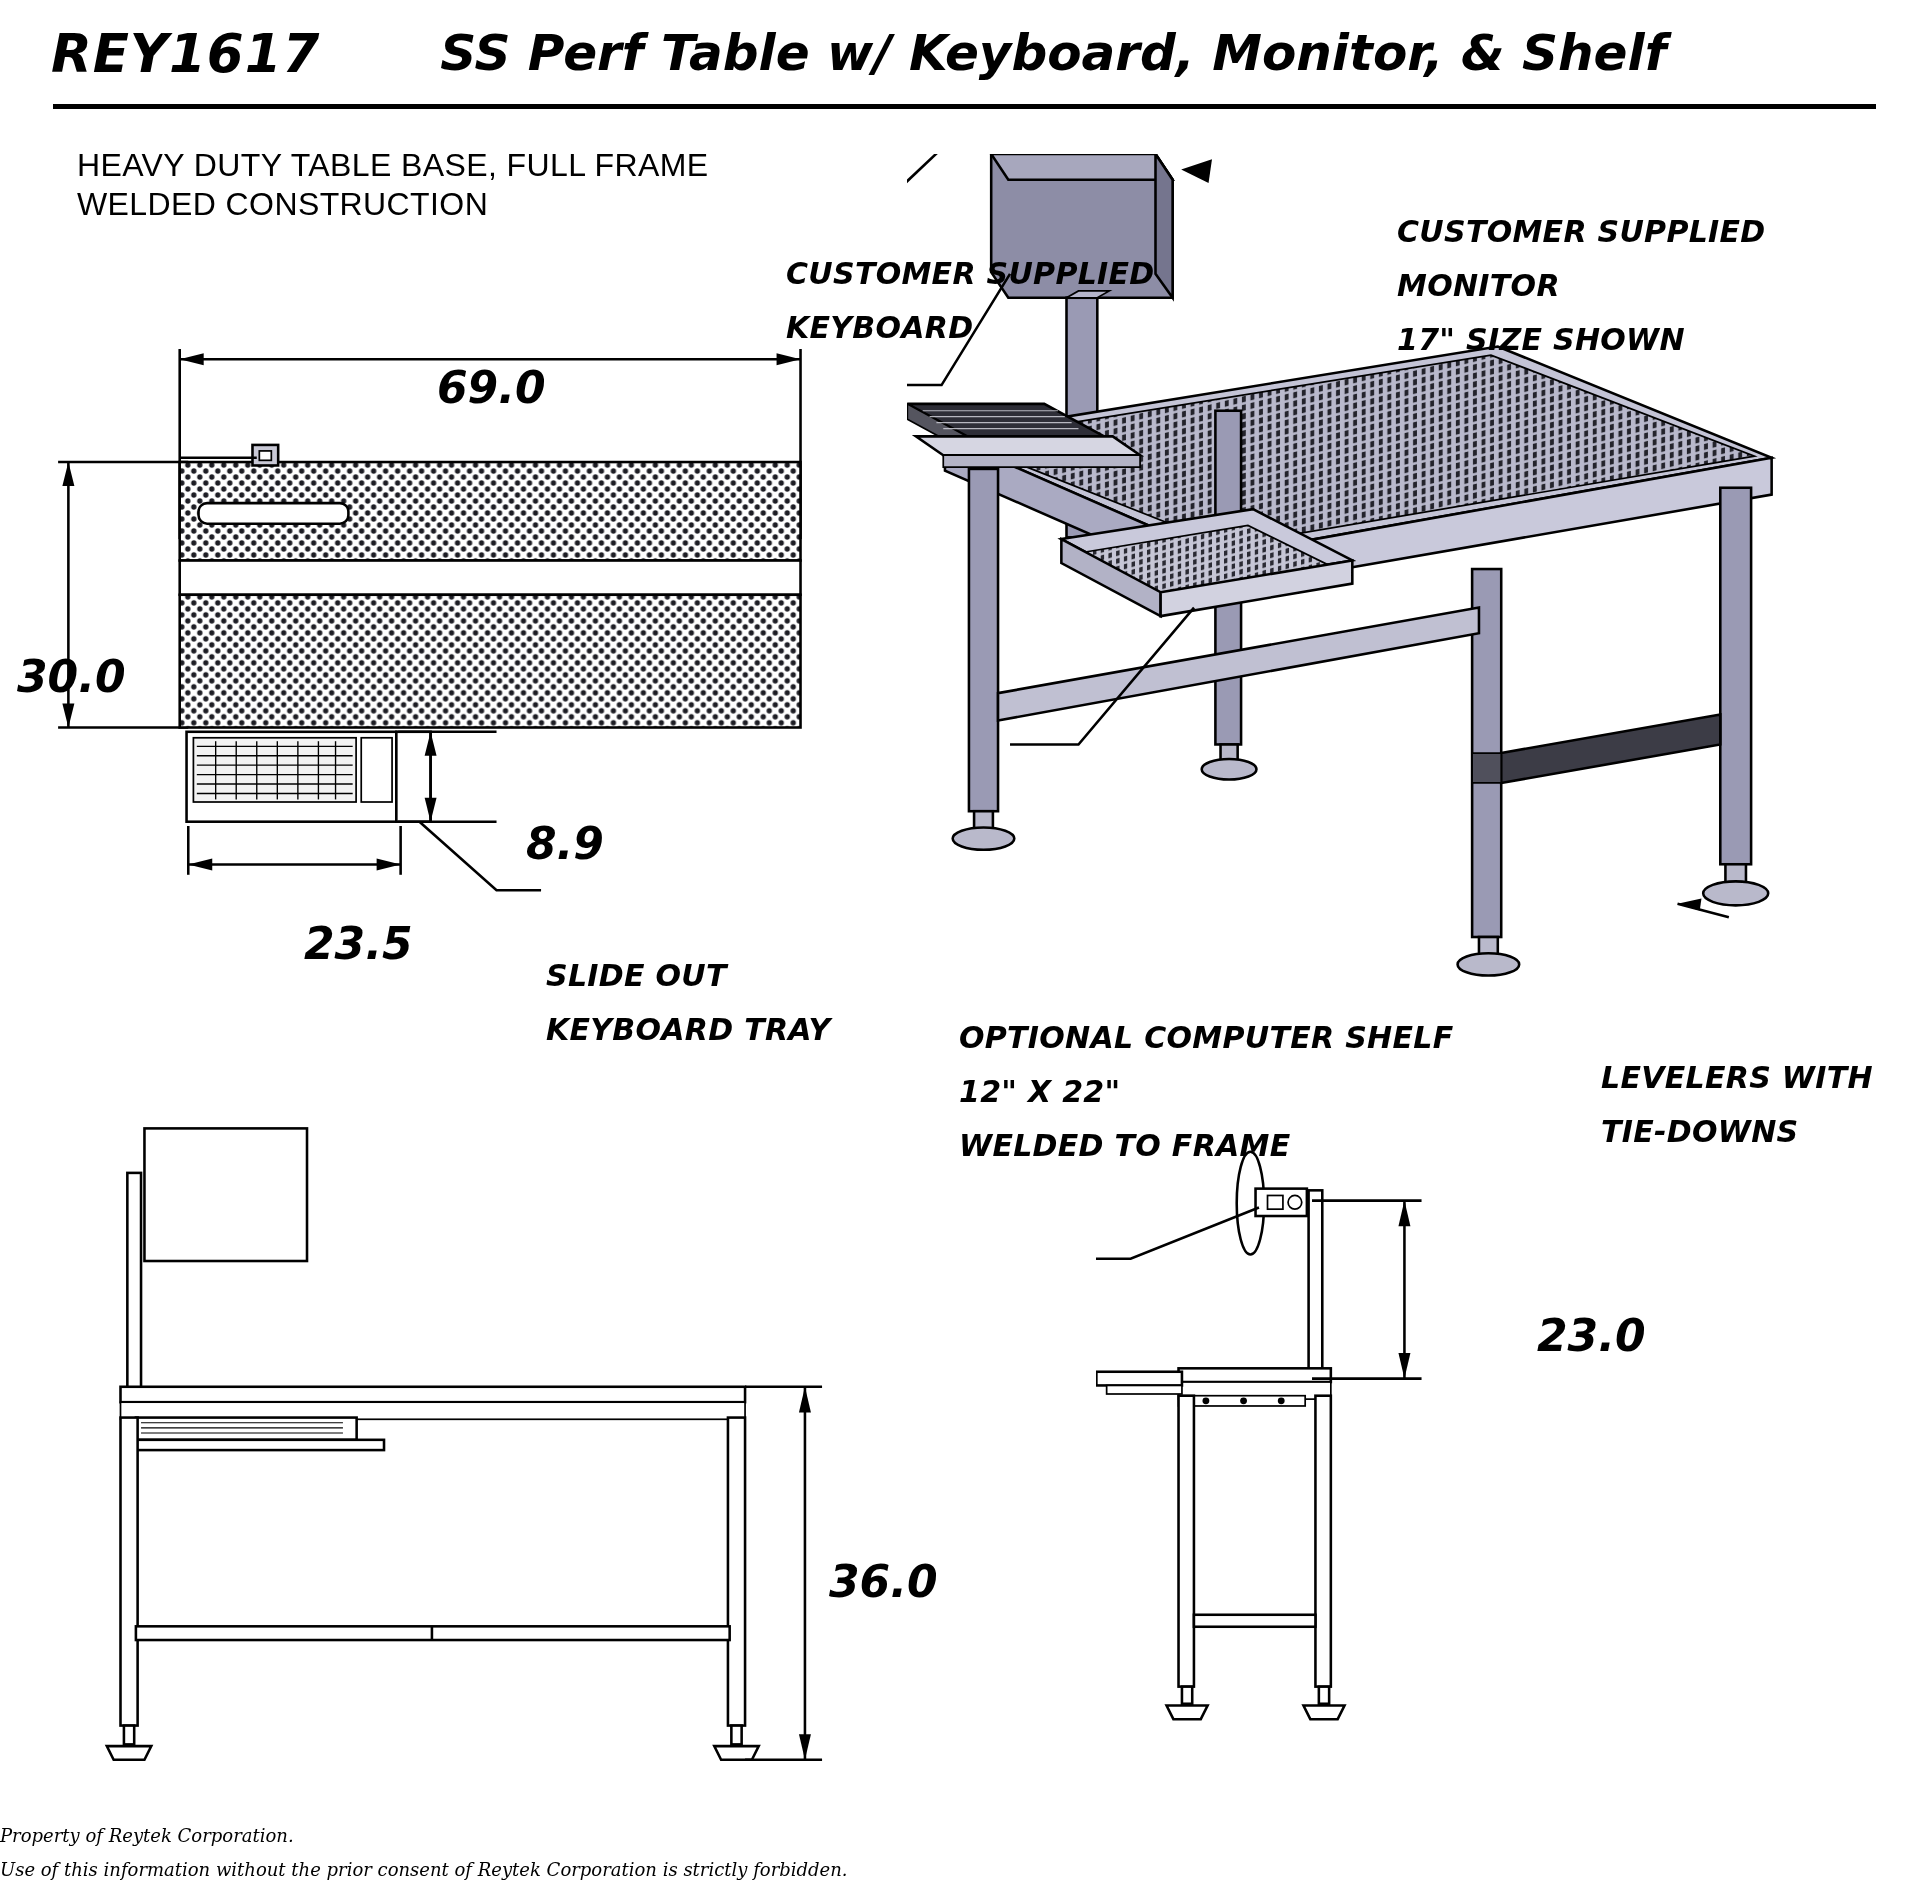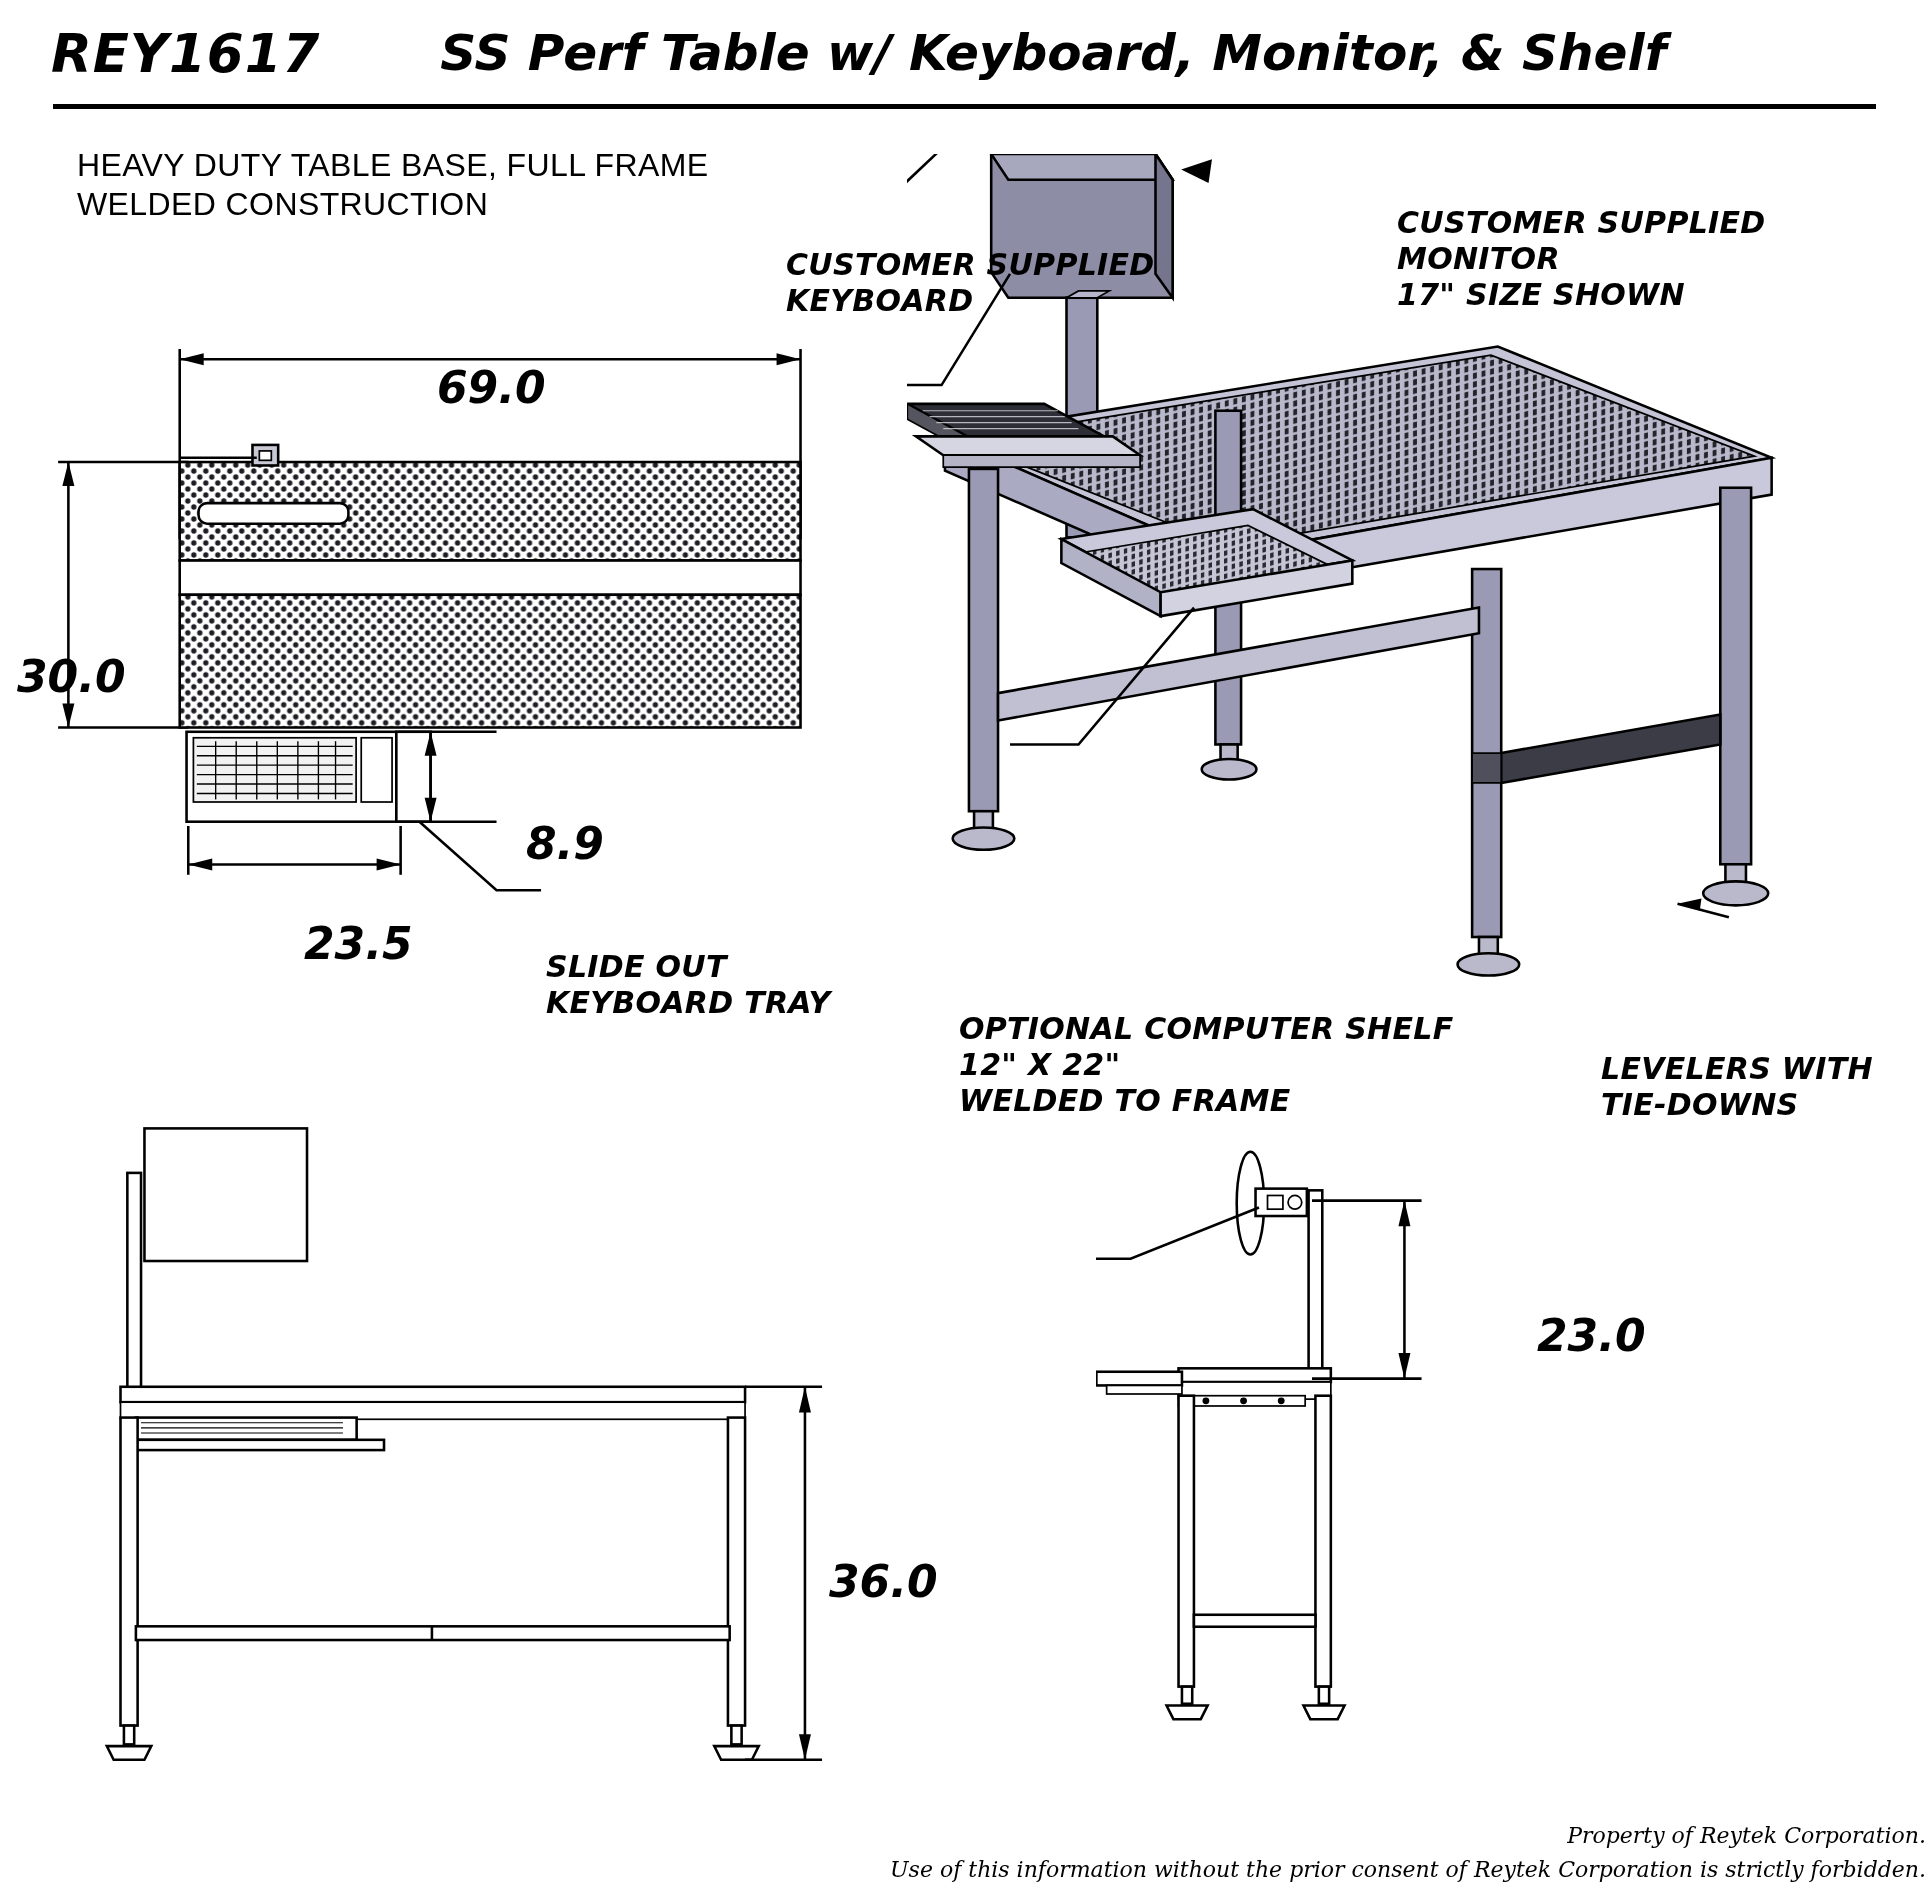--- a/index.html
+++ b/index.html
@@ -65,42 +65,42 @@
     letter-spacing: 0.4px;
     white-space: pre-line;
   }
   
   .anno {
     position: absolute;
     font-family: "DejaVu Sans", sans-serif;
     font-style: italic;
     font-weight: bold;
     font-size: 30px;
-    line-height: 36px;
+    line-height: 54px;
     white-space: pre-line;
     letter-spacing: 0.3px;
   }
   .dim {
     position: absolute;
     font-family: "DejaVu Sans", sans-serif;
     font-style: italic;
     font-weight: bold;
     font-size: 44px;
     white-space: nowrap;
   }
   
   .footer {
     position: absolute;
     left: 0;
     top: 1819px;
     width: 1926px;
-    text-align: right;
+    text-align: left;
     font-family: "DejaVu Serif", serif;
     font-style: italic;
-    font-size: 22px;
+    font-size: 18px;
     line-height: 34px;
     white-space: pre-line;
   }
   svg { display:block; }
   .ln { stroke:#000; fill:none; }
 </style>
 </head>
 <body>
 
 <div class="sheet">

